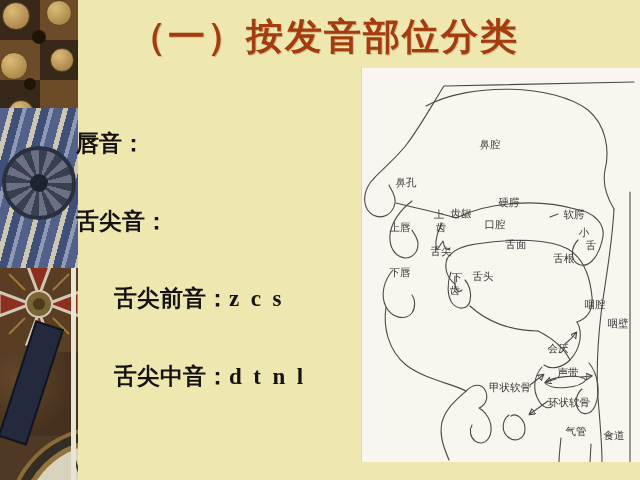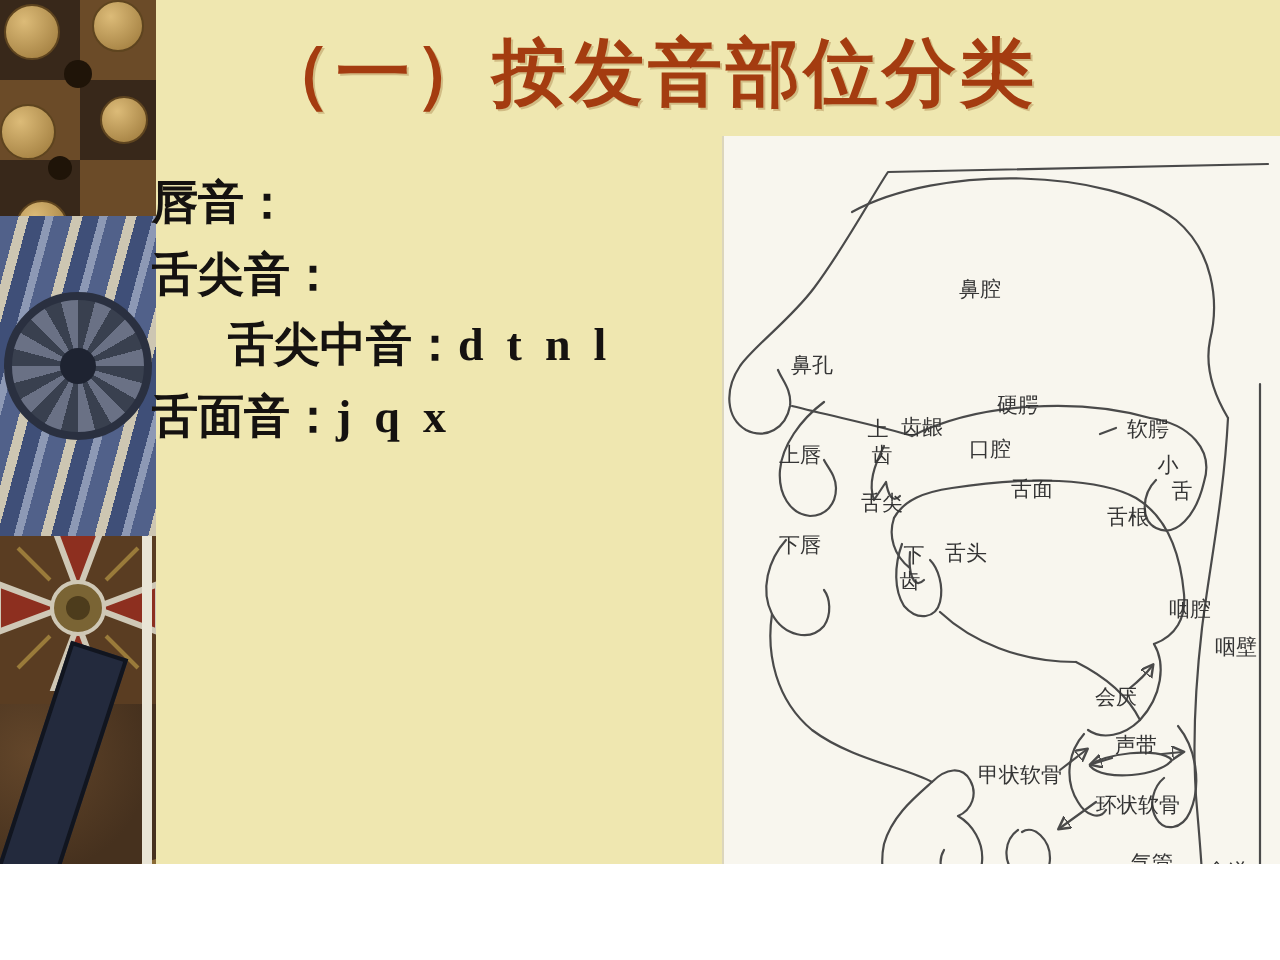--- a/index.html
+++ b/index.html
@@ -1,16 +1,16 @@
 <!DOCTYPE html>
 <html><head>
 <meta charset="utf-8">
 <style>
   html,body{margin:0;padding:0;}
-  .stage{position:relative;width:640px;height:432px;overflow:hidden;
+  .stage{position:relative;width:640px;height:480px;overflow:hidden;
          background:var(--bg,#EFE7B0);font-family:"Liberation Serif","DejaVu Serif",serif;}
   
   .strip{position:absolute;left:0;top:0;width:78px;height:480px;overflow:hidden;background:#4f3824;}
   .checker{position:absolute;left:0;top:0;width:78px;height:118px;
     background:conic-gradient(#6b4b28 90deg,#38281a 90deg 180deg,#6b4b28 180deg 270deg,#38281a 270deg) 0 0/80px 80px;}
   .piece{position:absolute;border-radius:50%;background:radial-gradient(circle at 35% 30%,#dcbb78,#9a7638);
     border:1px solid #5e441f;}
   .knot{position:absolute;border-radius:50%;background:#1f1408;}
   .ribbon{position:absolute;left:0;top:108px;width:78px;height:164px;
     background:repeating-linear-gradient(105deg,#51618a 0 9px,#cdc6b2 9px 14px,#3f4f78 14px 22px,#8d99b5 22px 26px);}
@@ -26,21 +26,21 @@
     background:#d9d2bc;border:9px solid #332d24;box-shadow:0 0 0 4px #8a6b36, inset 0 0 0 5px #93743d;}
   .needle{position:absolute;left:5px;top:82px;width:140px;height:2px;background:#3a3430;}
   .edgeline{position:absolute;left:71px;top:268px;width:5px;height:212px;background:#e9e5d6;}
   
   .title{position:absolute;left:78px;top:12px;width:492px;text-align:center;
     font-size:37px;font-weight:700;letter-spacing:2px;color:var(--accent,#A43C10);
     text-shadow:1px 1px 0 rgba(120,60,0,.25);white-space:nowrap;}
   
   .list{position:absolute;left:76px;top:84px;width:300px;color:#151210;
     font-size:23px;font-weight:700;}
-  .list .line{height:35.5px;line-height:35.5px;white-space:pre;}
+  .list .line{height:35.5px;line-height:35.5px;white-space:pre;margin-top:42px;}
   .list .ind{padding-left:38px;}
   
   .panel{position:absolute;left:362px;top:68px;width:278px;height:394px;background:var(--panel,#F8F6EE);
     box-shadow:-1px 0 0 #dcd6bc;}
   .panel svg{display:block;}
   .panel path{fill:none;stroke:#4a4a4a;stroke-width:1.1;stroke-linecap:round;stroke-linejoin:round;}
   .panel text{font-family:"Liberation Serif","DejaVu Serif",serif;font-size:10.5px;fill:#353535;text-anchor:middle;}
 </style>
 </head>
 <body>
@@ -88,22 +88,22 @@
       <div class="needle" style="transform:rotate(73deg);"></div>
     </div>
     <div class="edgeline"></div>
   </div>
 
   <div class="title">（一）按发音部位分类</div>
 
   <div class="list">
       <div class="line">唇音：</div>
       <div class="line">舌尖音：</div>
+      <div class="line ind">舌尖前音：z  c  s</div>
       <div class="line ind">舌尖中音：d  t  n  l</div>
-      <div class="line">舌面音：j  q  x</div>
     </div>
 
   <div class="panel">
     <svg id="anatomy-svg" width="278" height="394" viewBox="0 0 278 394">
       <defs>
         <marker id="ah" markerWidth="7" markerHeight="7" refX="4.5" refY="3" orient="auto">
           <path d="M0,0 L5.5,3 L0,6 z" fill="#4a4a4a" stroke="none"></path>
         </marker>
       </defs>
 

